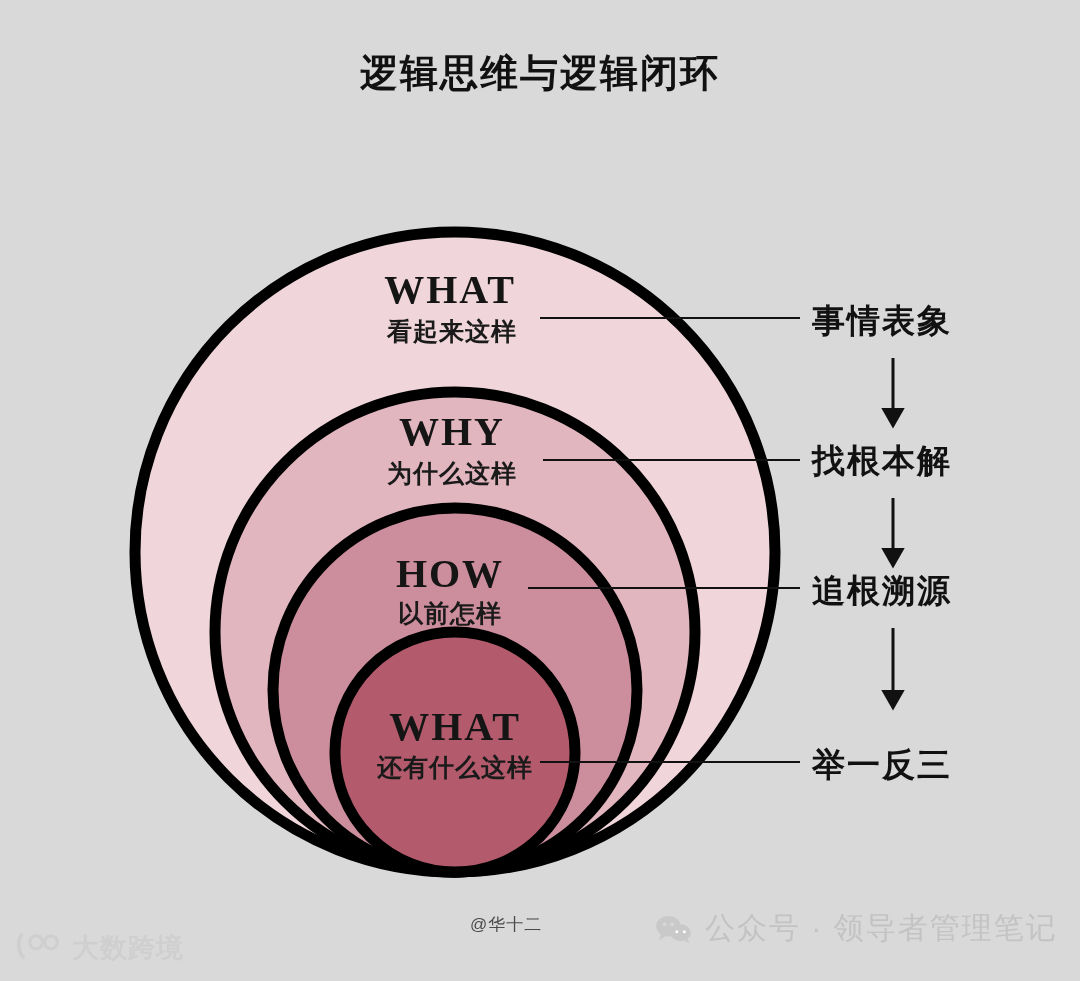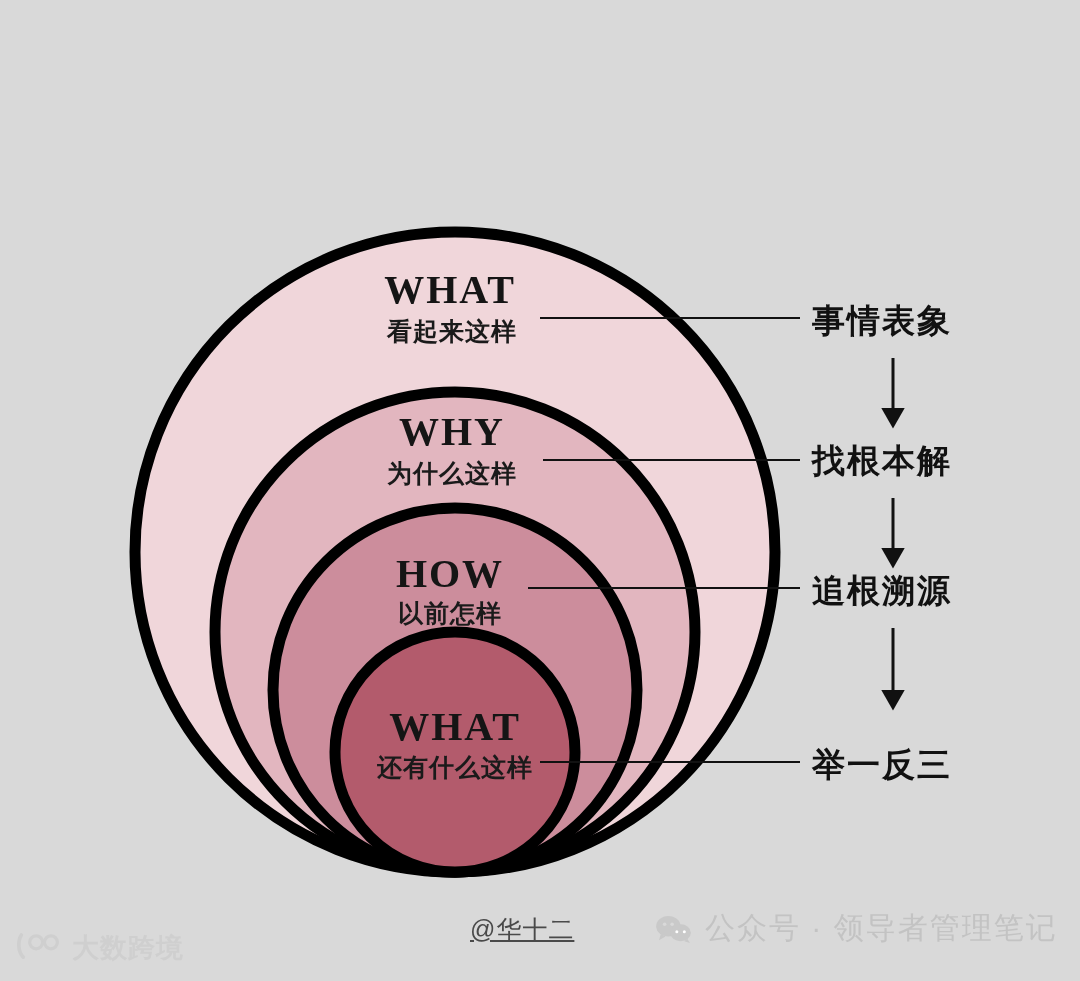--- a/index.html
+++ b/index.html
@@ -70,24 +70,23 @@
     stroke-width: 3;
     fill: none;
   }
   .credit {
     position: absolute;
     font-family: "Liberation Sans", "DejaVu Sans", sans-serif;
   }
   .credit-author {
     left: 470px;
     top: 913px;
-    font-size: 25px;
+    font-size: 17px;
     color: #4a4a4a;
     letter-spacing: 1px;
-    text-decoration: underline;
   }
   .credit-wechat {
     left: 655px;
     top: 908px;
     font-size: 30px;
     color: #c3c3c3;
     letter-spacing: 2px;
     display: flex;
     align-items: center;
     gap: 12px;
@@ -113,20 +112,21 @@
     font-weight: bold;
     color: #cfcfcf;
     letter-spacing: 1px;
   }
 </style>
 </head>
 <body>
 
 <div id="page">
 
+  <div class="title">逻辑思维与逻辑闭环</div>
 
   <svg class="diagram" viewBox="0 0 1080 981">
     <defs>
       <marker id="arrowhead" markerWidth="8" markerHeight="8" refX="3.5" refY="4" orient="auto">
         <path d="M0,0 L7,4 L0,8 z" fill="#111"></path>
       </marker>
     </defs>
 
     <g>
       <circle class="ring" cx="455" cy="552" r="320" fill="#f0d6da" stroke="#000" stroke-width="11"></circle>

